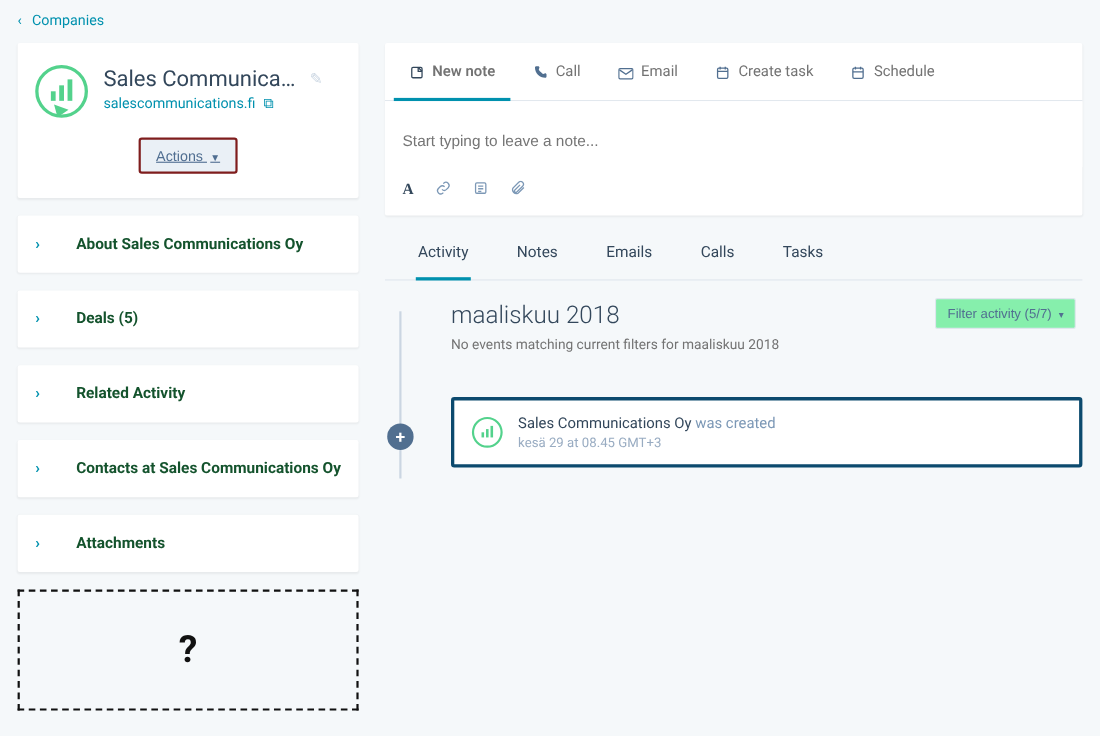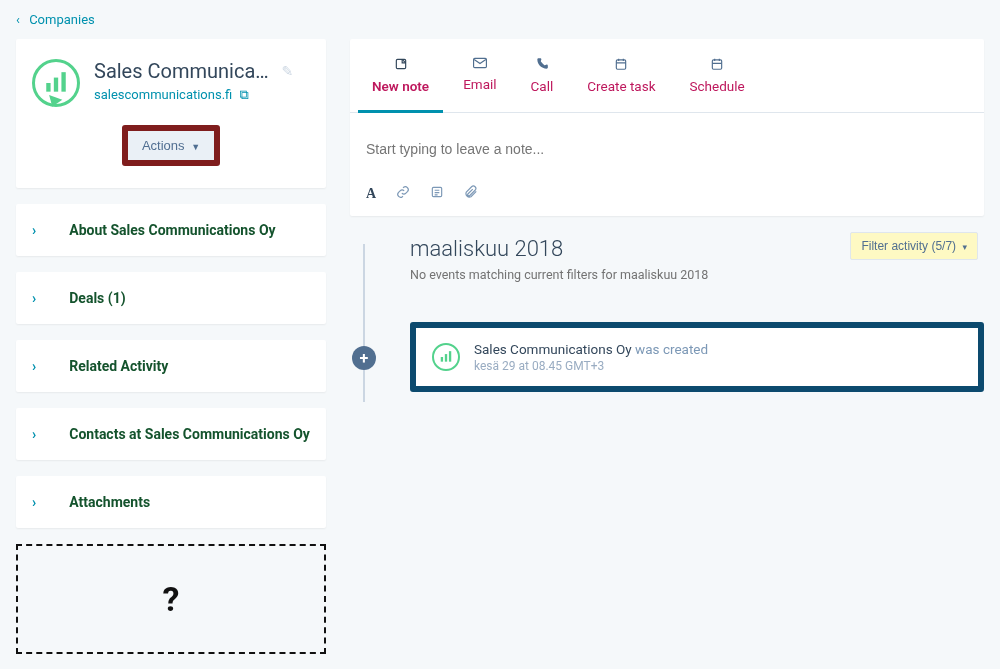--- a/index.html
+++ b/index.html
@@ -42,22 +42,22 @@
   .co-name {
     font-size: 20px; font-weight: 400; color: #33475b;
     white-space: nowrap; overflow: hidden; text-overflow: ellipsis; max-width: 180px;
     display: inline-block; vertical-align: middle;
   }
   .edit-ic { color: #cbd6e2; margin-left: 4px; font-size: 14px; vertical-align: middle; }
   .co-link { color: #0091ae; font-size: 13px; text-decoration: none; display: inline-block; margin-top: 4px; text-align: right; }
   .ext-ic { margin-left: 4px; }
   .actions-row { text-align: center; margin-top: 18px; }
   .actions-btn {
-    background: #eaf0f6; border: 6px solid #7f1d1d; color: #506e91;
-    padding: 7px 14px; border-radius: 3px; font-size: 13px; cursor: pointer;
+    background: #eaf0f6; border: 2px solid #7f1d1d; color: #506e91;
+    padding: 7px 14px; border-radius: 3px; font-size: 13px; cursor: pointer; text-decoration: underline;
   }
   .caret-sm { font-size: 9px; margin-left: 3px; }
 
   .accordion {
     padding: 18px 16px; display: flex; align-items: center; gap: 12px; cursor: pointer;
   }
   .accordion .ac-chev { color: #0091ae; font-weight: bold; }
   .accordion .ac-title { font-weight: 700; color: #14532d; font-size: 14px; margin-left: 21px; }
 
   .mystery {
@@ -68,24 +68,23 @@
 
   
   .main { flex: 1; display: flex; flex-direction: column; gap: 0; }
   .compose {
     background: #fff; border-radius: 2px; box-shadow: 0 1px 2px rgba(0,0,0,0.06);
   }
   .compose-tabs {
     display: flex; gap: 6px; padding: 0 8px; border-bottom: 1px solid #dfe6ed;
   }
   .ctab {
-    padding: 18px 14px 16px 14px; display: flex; align-items: center; gap: 7px;
-    color: #be185d; cursor: pointer; font-size: 13.5px; border-bottom: 3px solid transparent;
+    padding: 18px 14px 16px 14px; display: flex; align-items: flex-end; gap: 7px;
+    color: #737373; cursor: pointer; font-size: 13.5px; border-bottom: 3px solid transparent;
     margin-bottom: -1px;
-    flex-direction: column;
   }
   .ctab.active { border-bottom-color: #0091ae; font-weight: 600; }
   .ctab .ic { color: #516f90; display:inline-flex; }
   .ctab.active .ic { color: #33475b; }
   .compose-body {
     padding: 22px 16px 10px 16px; border: none; outline: none; width: 100%;
     color: #99acc2; font-size: 14px; min-height: 60px;
   }
   .compose-toolbar {
     display: flex; gap: 20px; padding: 12px 16px 14px 16px; color: #7c98b6; align-items: center;
@@ -98,36 +97,36 @@
   }
   .atab {
     padding: 16px 2px 14px 2px; color: #33475b; cursor: pointer; font-size: 14px;
     border-bottom: 3px solid transparent; margin-bottom: -1px;
   }
   .atab.active { border-bottom-color: #0091ae; }
 
   .timeline-wrap { position: relative; padding: 20px 0 20px 36px; }
   .filter-btn {
     position: absolute; right: 6px; top: 16px;
-    background: #fef9c3; border: 1px solid #dfe6ed; padding: 6px 10px; font-size: 12px; color: #516f90;
+    background: #86efac; border: 1px solid #dfe6ed; padding: 6px 10px; font-size: 12px; color: #516f90;
     border-radius: 2px; cursor: pointer;
   }
   .month-head {
     font-size: 22px; font-weight: 300; color: #33475b; margin-bottom: 6px;
   }
   .no-events { color: #737373; font-size: 12.5px; margin-bottom: 40px; }
   .rail { position: absolute; left: 13px; top: 28px; bottom: 10px; width: 2px; background: #cbd6e2; }
   .plus-node {
     position: absolute; left: 2px; width: 24px; height: 24px; border-radius: 50%;
     background: #516f90; color: #fff; display: flex; align-items: center; justify-content: center;
     font-size: 16px; font-weight: 600; top: 130px;
   }
 
   .event-card {
-    background: #fff; border: 6px solid #0c4a6e; border-radius: 3px;
+    background: #fff; border: 3px solid #0c4a6e; border-radius: 3px;
     padding: 13px 16px; display: flex; align-items: center; gap: 14px;
     margin-left: 24px;
   }
   .ev-ic {
     width: 28px; height: 28px; border-radius: 50%; border: 2px solid #53d28c;
     display: flex; align-items: center; justify-content: center; flex: 0 0 28px;
   }
   .ev-ic svg { width: 14px; height: 14px; }
   .ev-text .line1 { color: #33475b; font-size: 13.5px; }
   .ev-text .line1 .sub { color: #7c98b6; }
@@ -174,21 +173,21 @@
         </button>
       </div>
     </div>
 
     <div class="card accordion">
       <span class="ac-chev">›</span>
       <span class="ac-title">About Sales Communications Oy</span>
     </div>
     <div class="card accordion">
       <span class="ac-chev">›</span>
-      <span class="ac-title">Deals (1)</span>
+      <span class="ac-title">Deals (5)</span>
     </div>
     <div class="card accordion">
       <span class="ac-chev">›</span>
       <span class="ac-title">Related Activity</span>
     </div>
     <div class="card accordion">
       <span class="ac-chev">›</span>
       <span class="ac-title">Contacts at Sales Communications Oy</span>
     </div>
     <div class="card accordion">
@@ -209,34 +208,34 @@
               <svg width="14" height="14" viewBox="0 0 24 24" fill="none" stroke="currentColor" stroke-width="2">
                 <rect x="4" y="4" width="16" height="16" rx="2"></rect>
                 <path d="M14 4l6 6"></path>
                 <path d="M14 4v6h6"></path>
               </svg>
             </span>
           <span>New note</span>
         </div>
         <div class="ctab">
           <span class="ic">
+              <svg width="14" height="14" viewBox="0 0 24 24" fill="currentColor">
+                <path d="M6 2c-1 0-2 1-2 2 0 9 7 16 16 16 1 0 2-1 2-2v-3c0-1-1-2-2-2l-3 1c-1 0-2-1-4-3s-3-3-3-4l1-3c0-1-1-2-2-2H6z"></path>
+              </svg>
+            </span>
+          <span>Call</span>
+        </div>
+        <div class="ctab">
+          <span class="ic">
               <svg width="14" height="12" viewBox="0 0 24 18" fill="currentColor">
                 <rect x="1" y="1" width="22" height="16" rx="2" fill="none" stroke="currentColor" stroke-width="2"></rect>
                 <path d="M2 3l10 7 10-7" fill="none" stroke="currentColor" stroke-width="2"></path>
               </svg>
             </span>
           <span>Email</span>
-        </div>
-        <div class="ctab">
-          <span class="ic">
-              <svg width="14" height="14" viewBox="0 0 24 24" fill="currentColor">
-                <path d="M6 2c-1 0-2 1-2 2 0 9 7 16 16 16 1 0 2-1 2-2v-3c0-1-1-2-2-2l-3 1c-1 0-2-1-4-3s-3-3-3-4l1-3c0-1-1-2-2-2H6z"></path>
-              </svg>
-            </span>
-          <span>Call</span>
         </div>
         <div class="ctab">
           <span class="ic">
               <svg width="14" height="14" viewBox="0 0 24 24" fill="none" stroke="currentColor" stroke-width="2">
                 <rect x="4" y="5" width="16" height="16" rx="2"></rect>
                 <path d="M8 3v4M16 3v4M4 10h16"></path>
               </svg>
             </span>
           <span>Create task</span>
         </div>
@@ -260,20 +259,27 @@
         <span class="tb"><svg width="14" height="14" viewBox="0 0 24 24" fill="none" stroke="currentColor" stroke-width="2">
               <rect x="4" y="4" width="16" height="16" rx="2"></rect>
               <path d="M8 9h8M8 13h8M8 17h5"></path>
             </svg></span>
         <span class="tb"><svg width="14" height="14" viewBox="0 0 24 24" fill="none" stroke="currentColor" stroke-width="2">
               <path d="M21 11l-9 9a6 6 0 0 1-8-8l9-9a4 4 0 0 1 6 6l-9 9a2 2 0 0 1-3-3l8-8"></path>
             </svg></span>
       </div>
     </div>
 
+    <div class="act-tabs">
+      <div class="atab active">Activity</div>
+      <div class="atab">Notes</div>
+      <div class="atab">Emails</div>
+      <div class="atab">Calls</div>
+      <div class="atab">Tasks</div>
+    </div>
 
     <div class="timeline-wrap">
       <button class="filter-btn">
         <span>Filter activity (5/7)</span>
         <span class="caret-sm">▾</span>
       </button>
       <div class="rail"></div>
       <div style="margin-left:24px">
         <div class="month-head">maaliskuu 2018</div>
         <div class="no-events">No events matching current filters for maaliskuu 2018</div>

